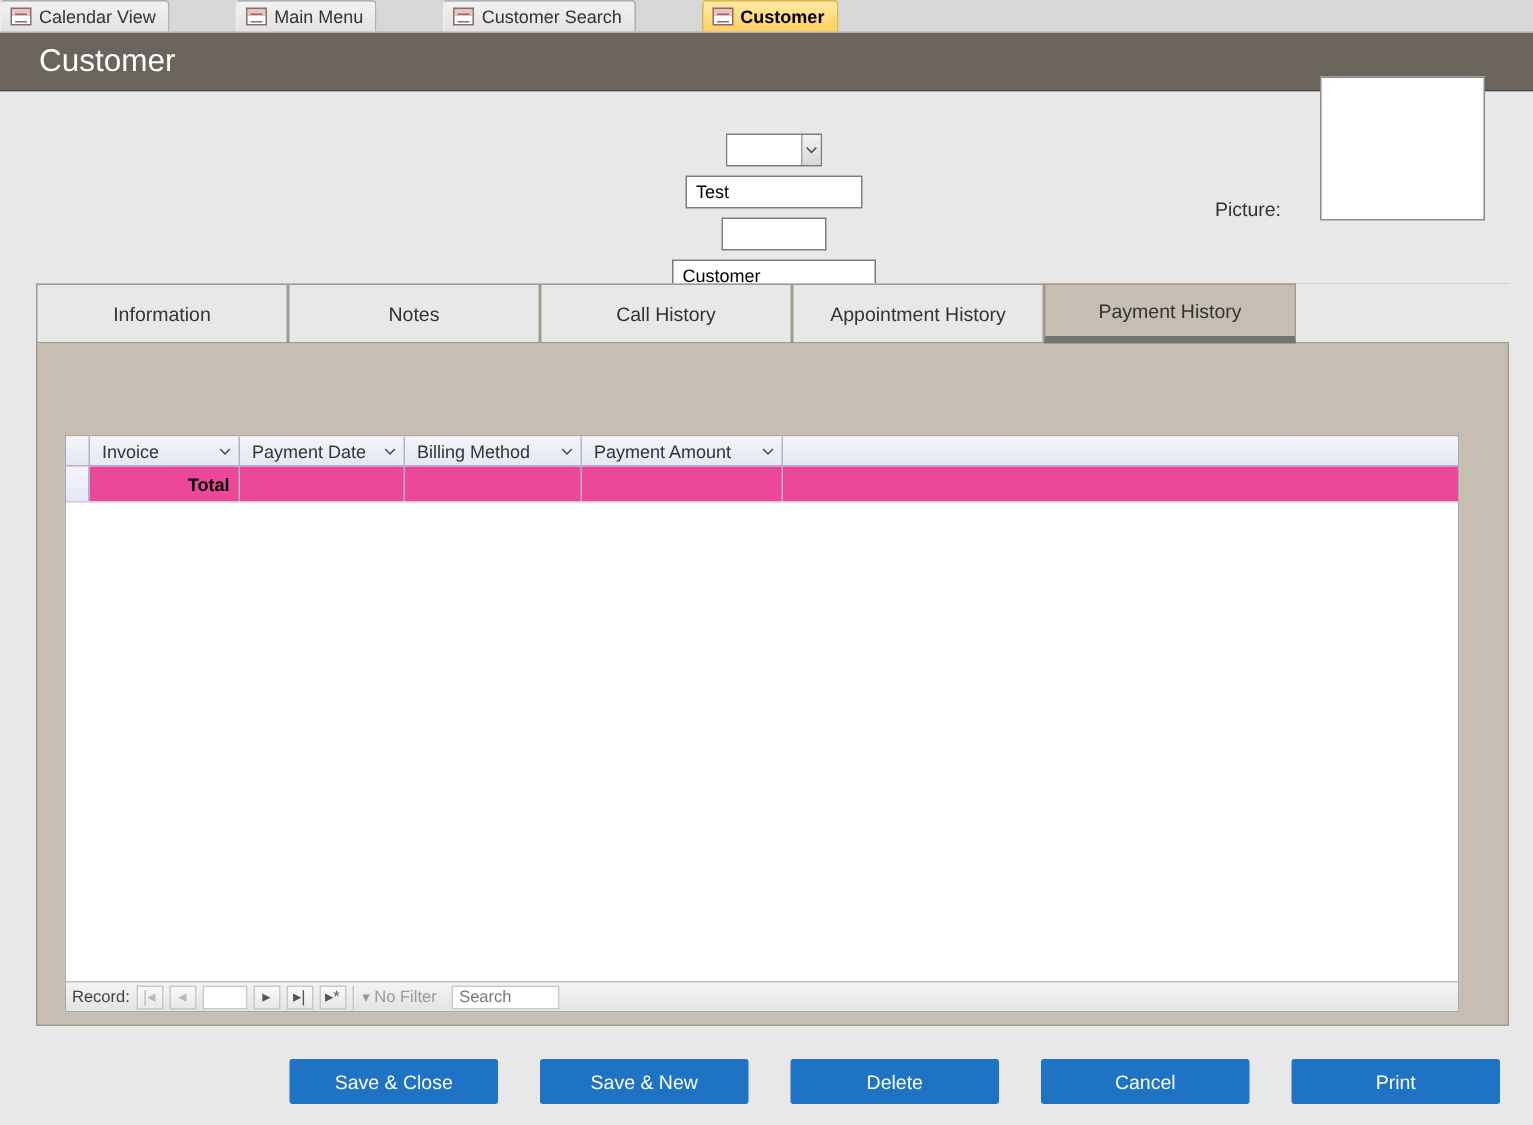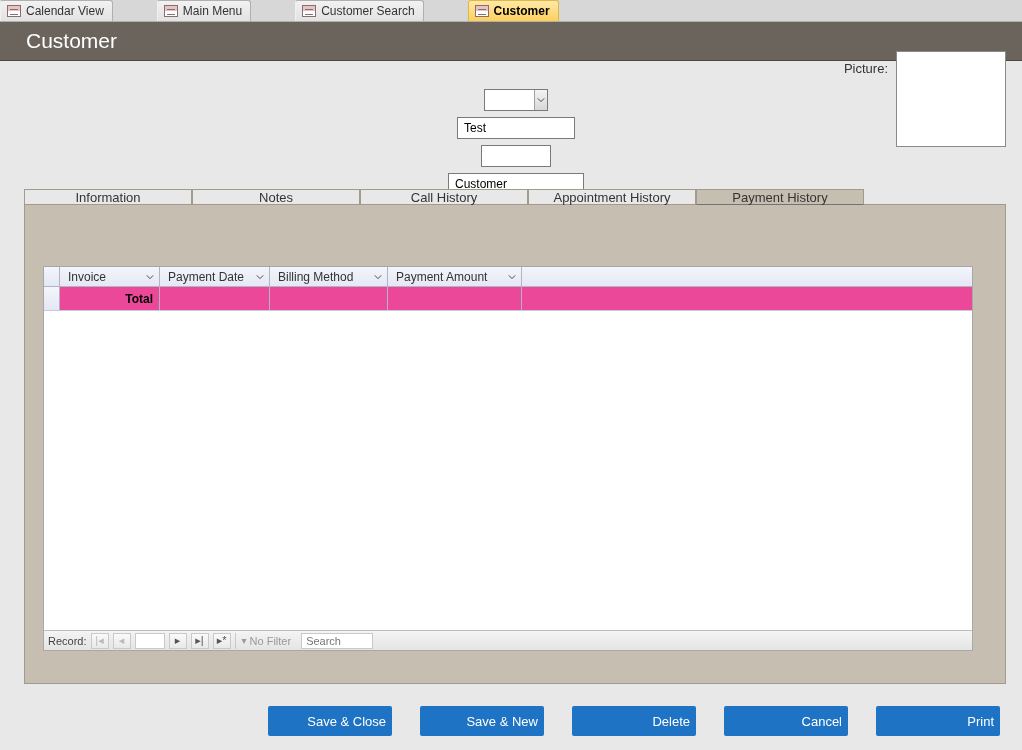--- a/index.html
+++ b/index.html
@@ -86,55 +86,55 @@
     border-left:1px solid #a0a0a0; display:flex; align-items:center; justify-content:center;
     cursor:pointer;
   }
   .combo .arrow svg{ width:8px;height:8px; }
   .textbox{
     border:1px solid #7a7a7a; height:22px; background:#fff; padding:0 6px;
     font-size:12px; outline:none;
   }
   .lbl { color:#333; }
   .picture-block{
-    position:absolute; top:-10px; right:16px; display:flex; gap:8px; align-items:flex-start;
+    position:absolute; top:-10px; right:32px; display:flex; gap:26px; align-items:flex-end;
   }
   .picture-lbl{ color:#333; font-size:13px; margin-top:10px;}
   .picture-box{
     width:110px; height:96px; background:#fff; border:1px solid #8a8a8a;
   }
   
   .tab-control{
     margin: 10px 16px 0 24px;
     background:#c6bfb1;
     border:1px solid #a29a8c;
     height: 495px;
     position:relative;
   }
   .tab-headers{
     display:flex;
-    height:16px;
+    height:40px;
     background:#e8e8e8;
     position:relative;
     top:-1px;
     margin-left:-1px; margin-right:-1px;justify-content:space-between;
   }
   .tab-h{
     flex:0 0 168px;
     border:1px solid #a29a8c;
     background:#e8e8e8;
     display:flex; align-items:center; justify-content:center;
     color:#333; cursor:pointer;
     margin-right:0px;
     border-bottom:1px solid #a29a8c;
     font-size:13px;
   }
   .tab-h.active{
     background:#c6bfb1;
-    border-bottom:1px solid #737373;
+    border-bottom:5px solid #737373;
     font-weight:normal;
   }
   .tab-filler{
     flex:1;
     border-bottom:1px solid #a29a8c;
   }
   .tab-body{
     padding: 60px 32px 10px 18px;
     height:calc(100% - 32px);
     position:relative;
@@ -210,25 +210,24 @@
   
   .action-bar{
     position:absolute; left:0; right:0; bottom:14px;
     display:flex; justify-content:flex-end; gap:28px;
     padding-right:22px;
   }
   .action-btn{
     background:#1f73c4;
     color:#fff;
     border:none;
-    width:124px; height:30px;
+    width:139px; height:30px;
     font-size:13px;
     cursor:pointer;
     border-radius:2px;
-    text-align:right;
   }
   svg path{ stroke:#444; stroke-width:1.2; fill:none; }
 </style>
 </head>
 <body>
 
 <div class="window-tabs">
   <div class="win-tab">
     <span class="form-icon"></span>
     <span>Calendar View</span>

